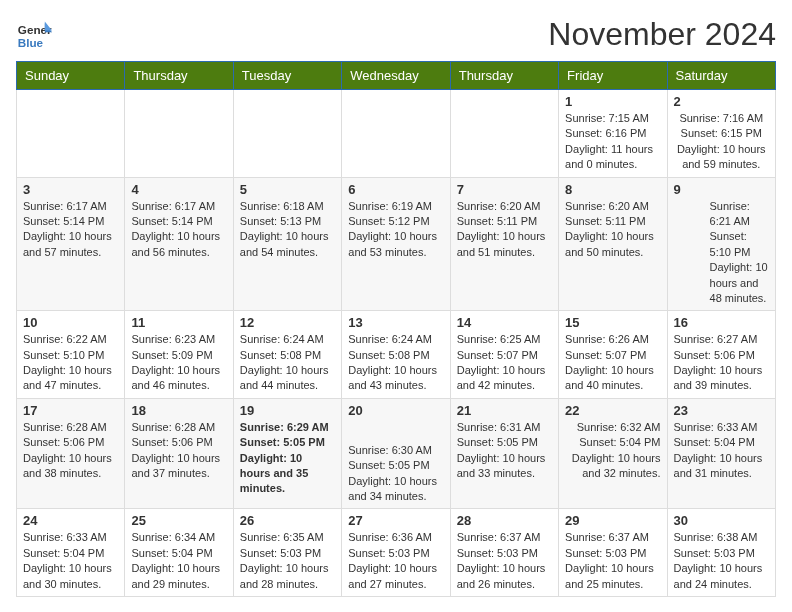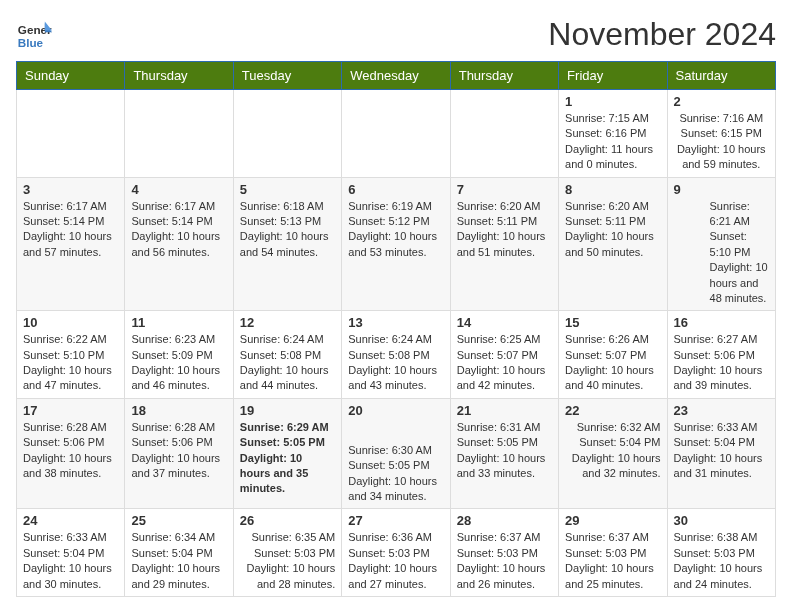--- a/index.html
+++ b/index.html
@@ -267,21 +267,21 @@
 Daylight: 10 hours and 30 minutes.</div>
         </td>
         <td>
           <div class="day-number">25</div>
           <div class="day-info" style="white-space: pre-line;">Sunrise: 6:34 AM
 Sunset: 5:04 PM
 Daylight: 10 hours and 29 minutes.</div>
         </td>
         <td>
           <div class="day-number">26</div>
-          <div class="day-info" style="white-space: pre-line; text-align: right;">Sunrise: 6:35 AM
+          <div class="day-info" style="white-space: pre-line;">Sunrise: 6:35 AM
 Sunset: 5:03 PM
 Daylight: 10 hours and 28 minutes.</div>
         </td>
         <td>
           <div class="day-number">27</div>
           <div class="day-info" style="white-space: pre-line;">Sunrise: 6:36 AM
 Sunset: 5:03 PM
 Daylight: 10 hours and 27 minutes.</div>
         </td>
         <td>

